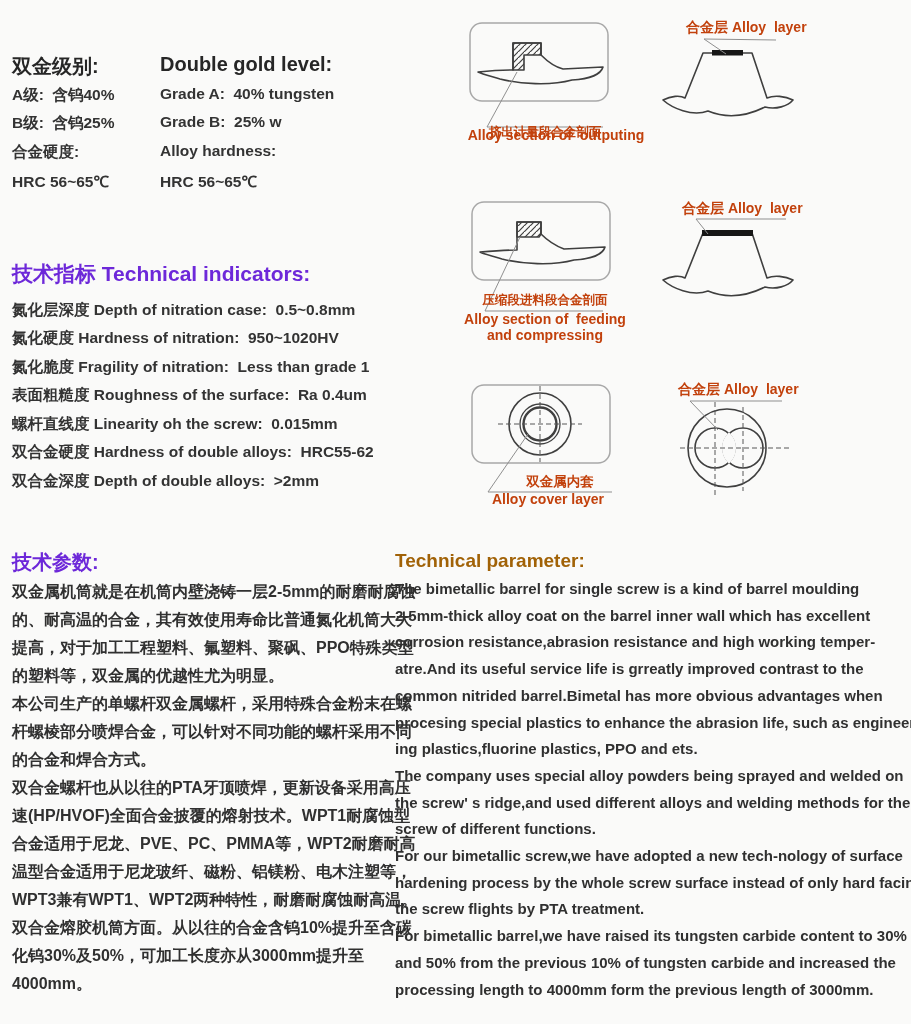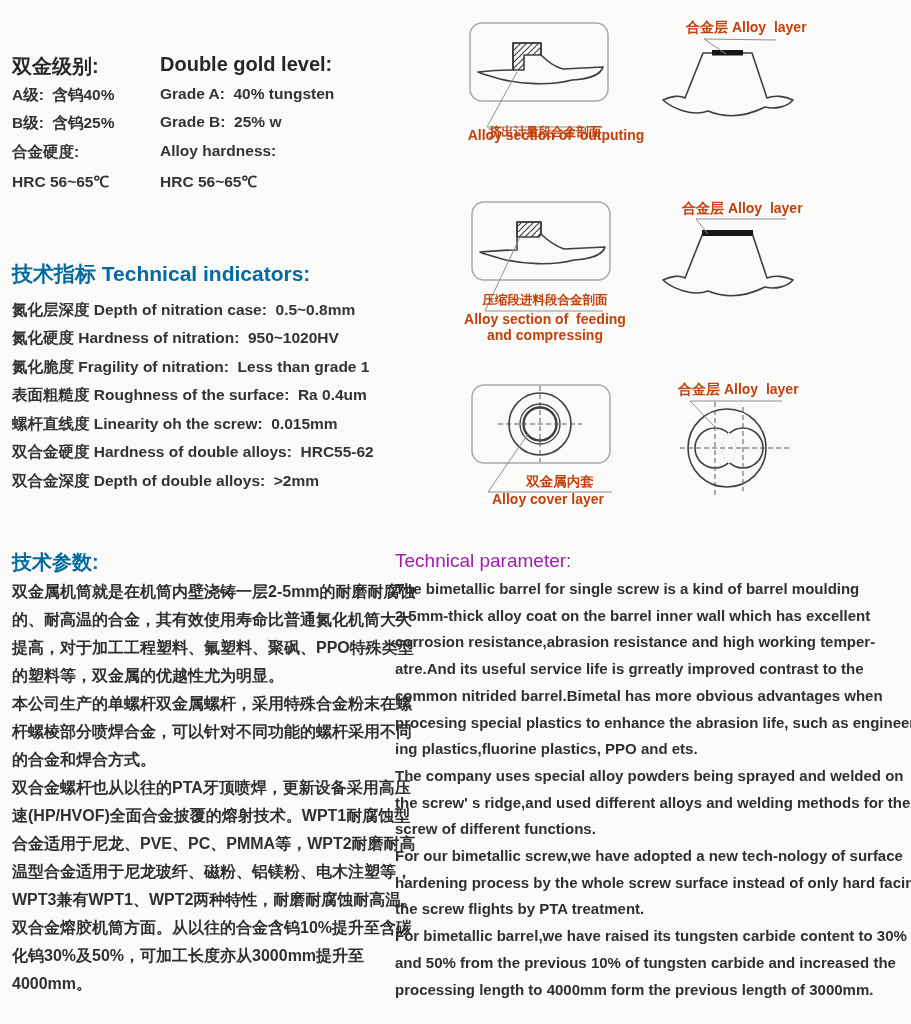--- a/index.html
+++ b/index.html
@@ -10,22 +10,22 @@
     color:#2f2f2f;
   }
   .abs{position:absolute;}
   
   .grade-head span{font-size:20px;font-weight:700;color:#262626;white-space:pre;}
   .grade-row{position:relative;height:28.3px;}
   .grade-row span{position:absolute;top:0;font-size:15.5px;font-weight:600;color:#333;white-space:pre;}
   .cell-zh{left:0;}
   .cell-en{left:148px;}
   
-  .h-big{font-size:20px;font-weight:700;color:#0369a1;white-space:pre;}
-  .h-en{font-size:19px;font-weight:400;color:#a21caf;white-space:pre;}
+  .h-big{font-size:20px;font-weight:700;color:#6d28d9;white-space:pre;}
+  .h-en{font-size:19px;font-weight:700;color:#a16207;white-space:pre;}
   
   .lines{white-space:pre;}
   .ind-lines{font-size:15.5px;font-weight:600;line-height:28.45px;color:#333;}
   .zh-lines{font-size:16px;font-weight:600;line-height:28px;color:#303030;}
   .en-lines{font-size:15px;font-weight:600;line-height:26.7px;color:#303030;}
   
   .dlabel{position:absolute;font-weight:600;color:#c2410c;white-space:pre;}
   .dlabel.zh{font-size:12.5px;}
   .dlabel.en{font-size:14px;}
   .dlabel.layer{font-size:14px;}

